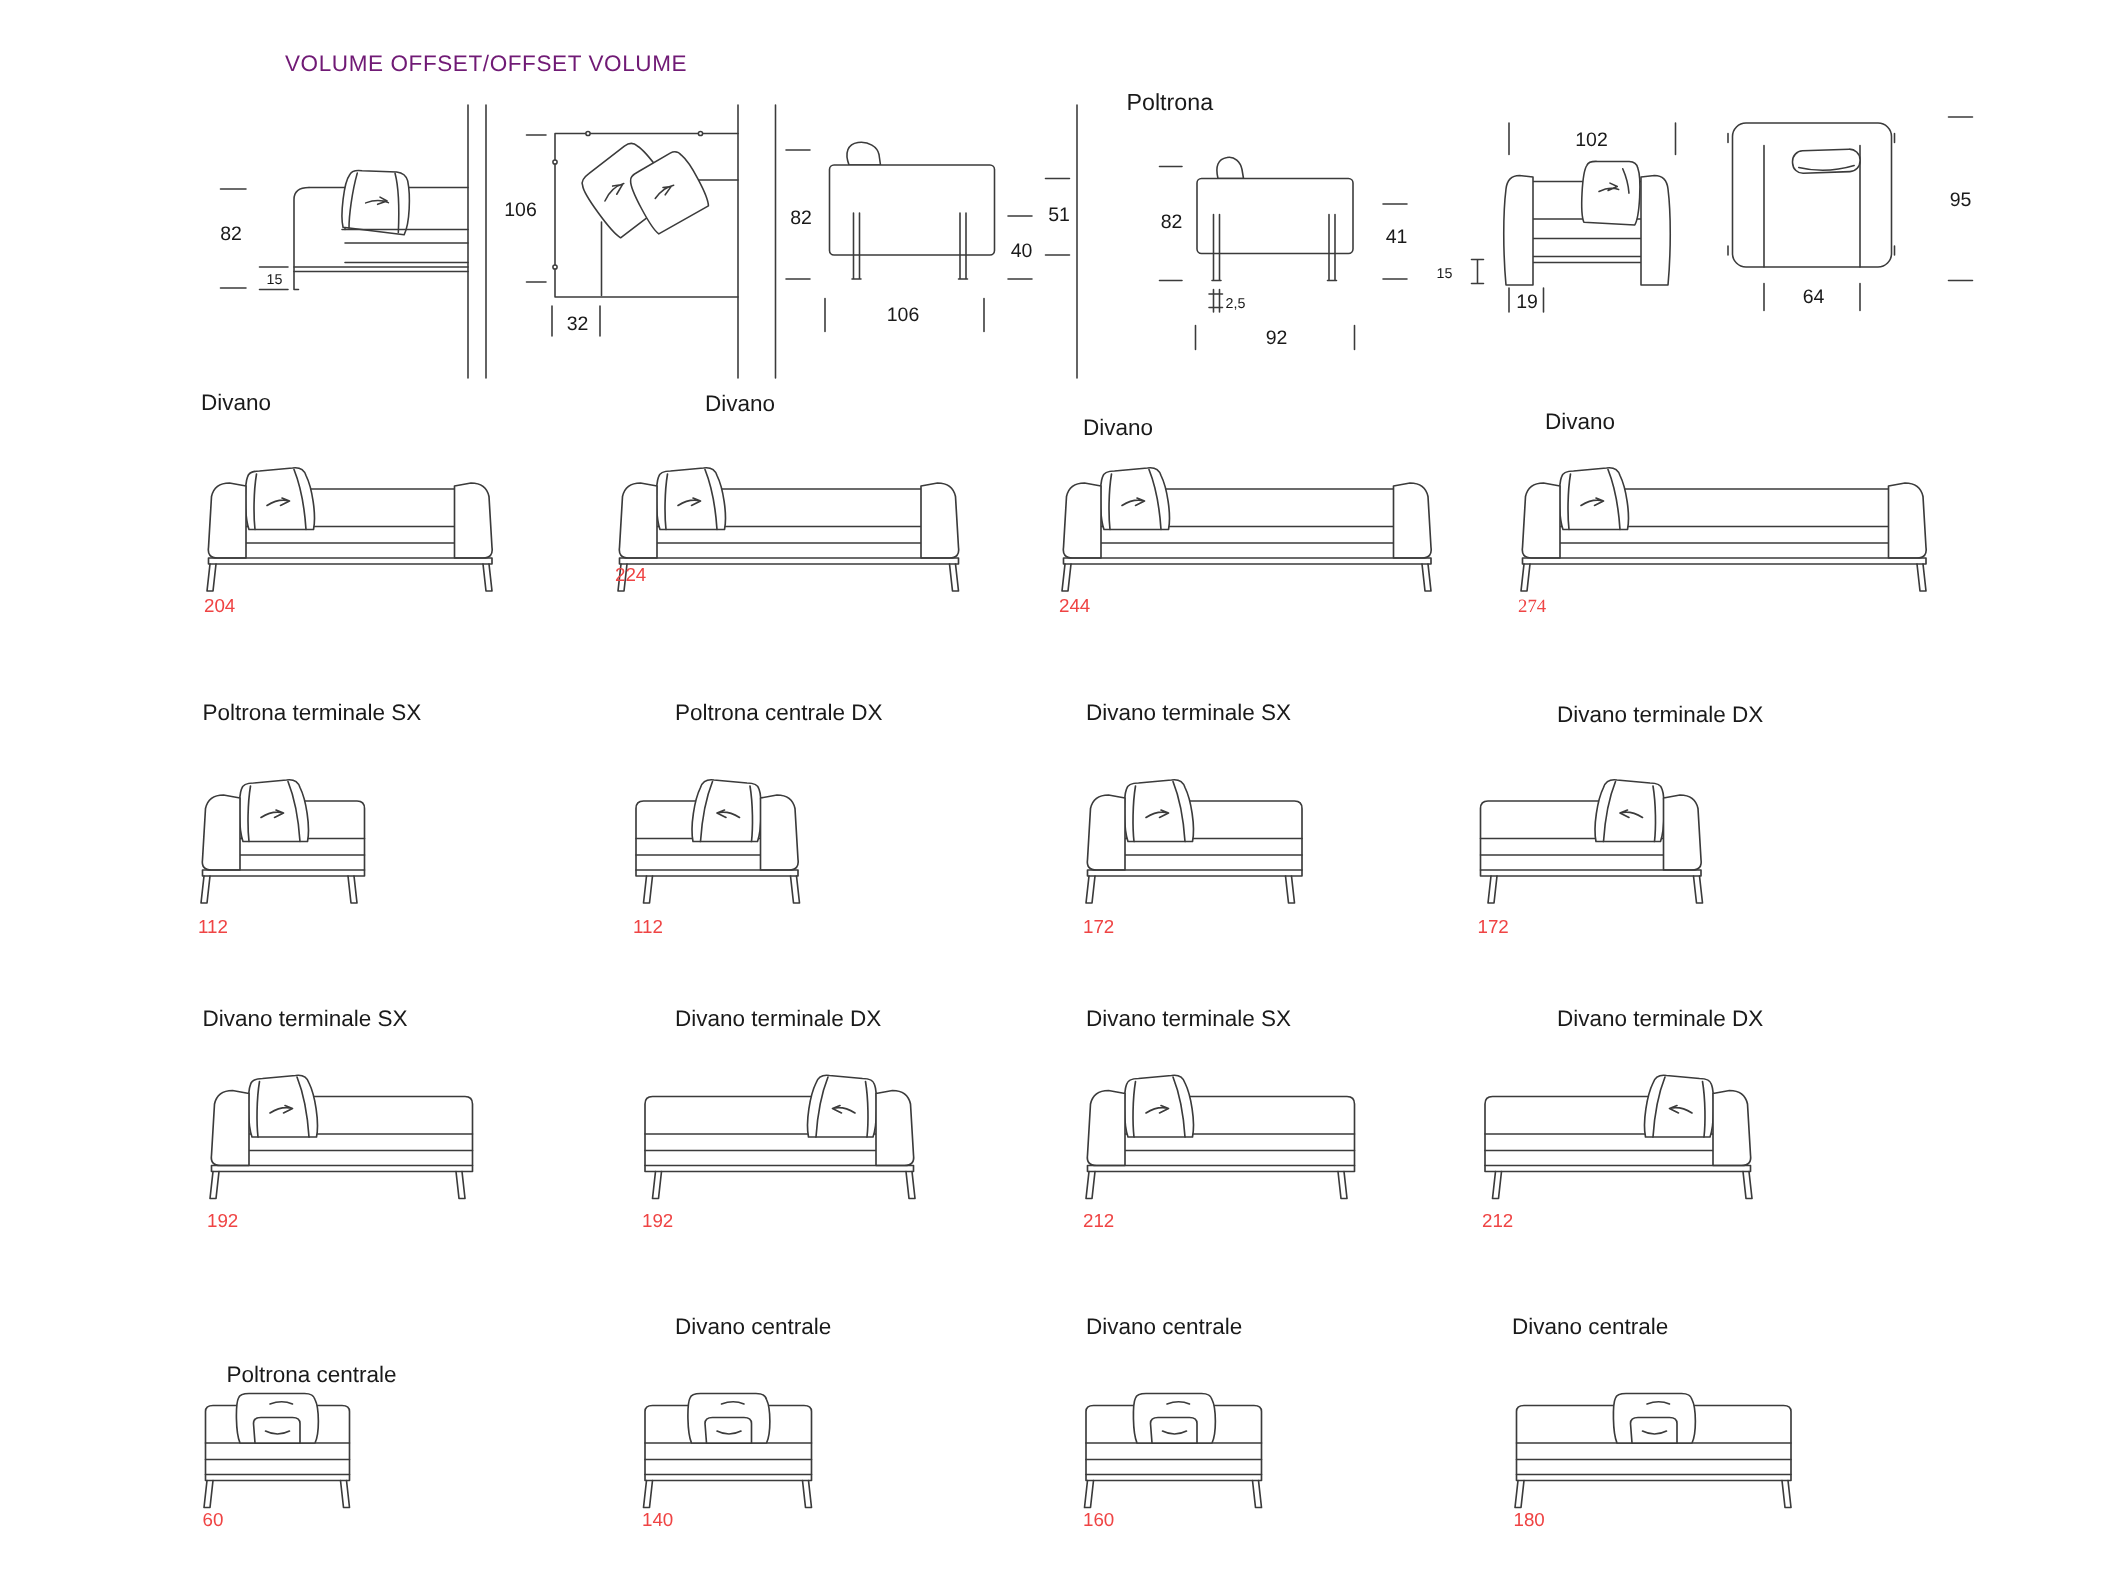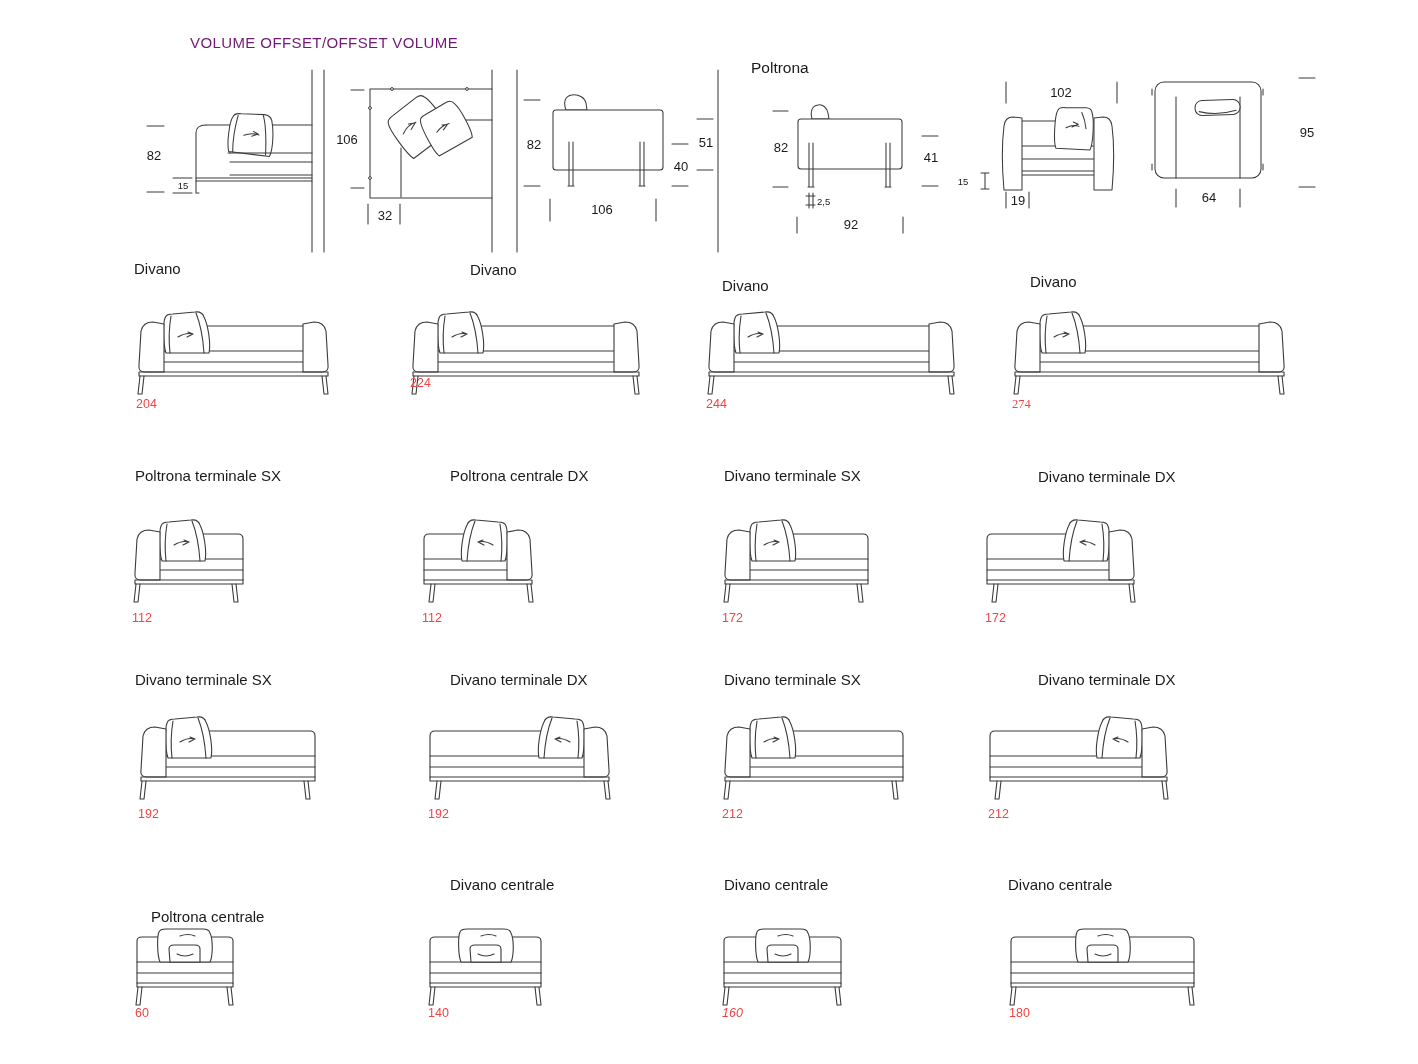--- a/index.html
+++ b/index.html
@@ -313,21 +313,21 @@
       <div class="lbl" style="left: 724px; top: 876px;">Divano centrale</div>
       <div class="drawing" style="left: 722px; top: 921px;"><svg class="model" width="121" height="86" viewBox="0 0 121 86">
           <path d="M2,62 L2,20 Q2,16 7,16 L114,16 Q119,16 119,20 L119,62"></path>
           <path d="M2,41 L119,41 M2,52 L119,52"></path>
           <path class="f" d="M36,41 C33,34 33,15 35,11 Q36,8 42,8 L79,8 Q85,8 86,12 C89,18 89,35 86,41 Z"></path>
           <path class="f" d="M46,41 L45,28 Q45,24 50,24 L71,24 Q76,24 76,28 L76,41 Z"></path>
           <path d="M53,33 q8,4 16,0 M56,15 q8,-3 15,0"></path>
           <path d="M2,62 L119,62 M2,66 L119,66 M2,62 L2,66 M119,62 L119,66"></path>
           <path d="M3,66 L1,84 M7,66 L5,84 M1,84 L5,84 M113,66 L115,84 M117,66 L119,84 M115,84 L119,84"></path>
         </svg></div>
-      <div class="dimtxt" style="left: 722px; top: 1006px; width: 121px; font-style: italic;">160</div>
+      <div class="dimtxt" style="left: 722px; top: 1006px; width: 121px;">160</div>
       <div class="lbl" style="left: 1008px; top: 876px;">Divano centrale</div>
       <div class="drawing" style="left: 1009px; top: 921px;"><svg class="model" width="187" height="86" viewBox="0 0 187 86">
           <path d="M2,62 L2,20 Q2,16 7,16 L180,16 Q185,16 185,20 L185,62"></path>
           <path d="M2,41 L185,41 M2,52 L185,52"></path>
           <path class="f" d="M69,41 C66,34 66,15 68,11 Q69,8 75,8 L112,8 Q118,8 119,12 C122,18 122,35 119,41 Z"></path>
           <path class="f" d="M79,41 L78,28 Q78,24 83,24 L104,24 Q109,24 109,28 L109,41 Z"></path>
           <path d="M86,33 q8,4 16,0 M89,15 q8,-3 15,0"></path>
           <path d="M2,62 L185,62 M2,66 L185,66 M2,62 L2,66 M185,62 L185,66"></path>
           <path d="M3,66 L1,84 M7,66 L5,84 M1,84 L5,84 M179,66 L181,84 M183,66 L185,84 M181,84 L185,84"></path>
         </svg></div>

